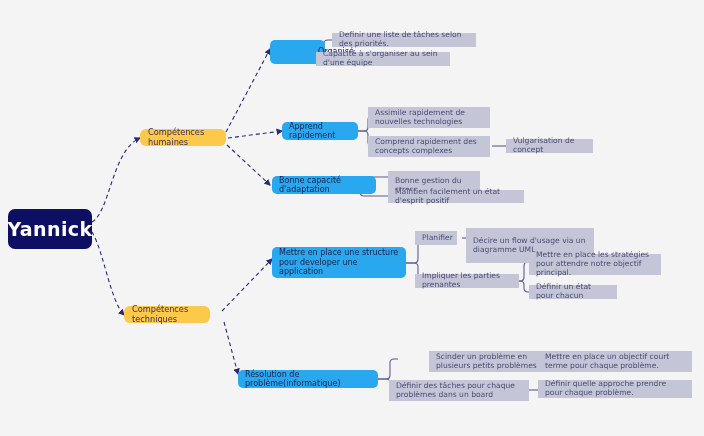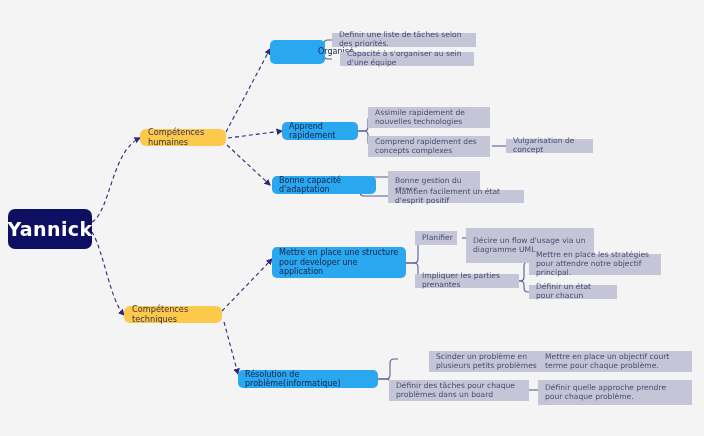--- a/index.html
+++ b/index.html
@@ -104,31 +104,31 @@
   </svg>
 
   <div class="node root" style="left:8px;top:209px;width:84px;height:40px;">
     <span>Yannick</span>
   </div>
 
   <div class="node lvl1" style="left:140px;top:129px;width:86px;height:17px;justify-content:center;">
     <span>Compétences humaines</span>
   </div>
 
-  <div class="node lvl1" style="left:124px;top:306px;width:98px;height:17px;">
+  <div class="node lvl1" style="left:124px;top:306px;width:86px;height:17px;">
     <span>Compétences techniques</span>
   </div>
 
   <div class="node lvl2" style="left:270px;top:40px;width:44px;height:24px;padding-left:48px;">
     <span>Organisé</span>
   </div>
   <div class="node lvl3" style="left:332px;top:33px;width:144px;height:14px;">
     <span>Definir une liste de tâches selon des priorités.</span>
   </div>
-  <div class="node lvl3" style="left:340px;top:52px;width:134px;height:14px;">
+  <div class="node lvl3" style="left:316px;top:52px;width:134px;height:14px;">
     <span>Capacité à s'organiser au sein d'une équipe</span>
   </div>
 
   <div class="node lvl2" style="left:282px;top:122px;width:76px;height:18px;">
     <span>Apprend rapidement</span>
   </div>
   <div class="node lvl3" style="left:368px;top:107px;width:122px;height:21px;">
     <span>Assimile rapidement de nouvelles technologies</span>
   </div>
   <div class="node lvl3" style="left:368px;top:136px;width:122px;height:21px;">
@@ -172,17 +172,17 @@
   </div>
   <div class="node lvl3" style="left:389px;top:351px;width:140px;height:21px;margin-left:40px;">
     <span>Scinder un problème en plusieurs petits problèmes</span>
   </div>
   <div class="node lvl4" style="left:538px;top:351px;width:154px;height:21px;">
     <span>Mettre en place un objectif court terme pour chaque problème.</span>
   </div>
   <div class="node lvl3" style="left:389px;top:380px;width:140px;height:21px;">
     <span>Définir des tâches pour chaque problèmes dans un board</span>
   </div>
-  <div class="node lvl4" style="left:538px;top:380px;width:154px;height:25px;">
+  <div class="node lvl4" style="left:538px;top:380px;width:154px;height:18px;">
     <span>Définir quelle approche prendre pour chaque problème.</span>
   </div>
 
 </div>
 
 </body></html>

